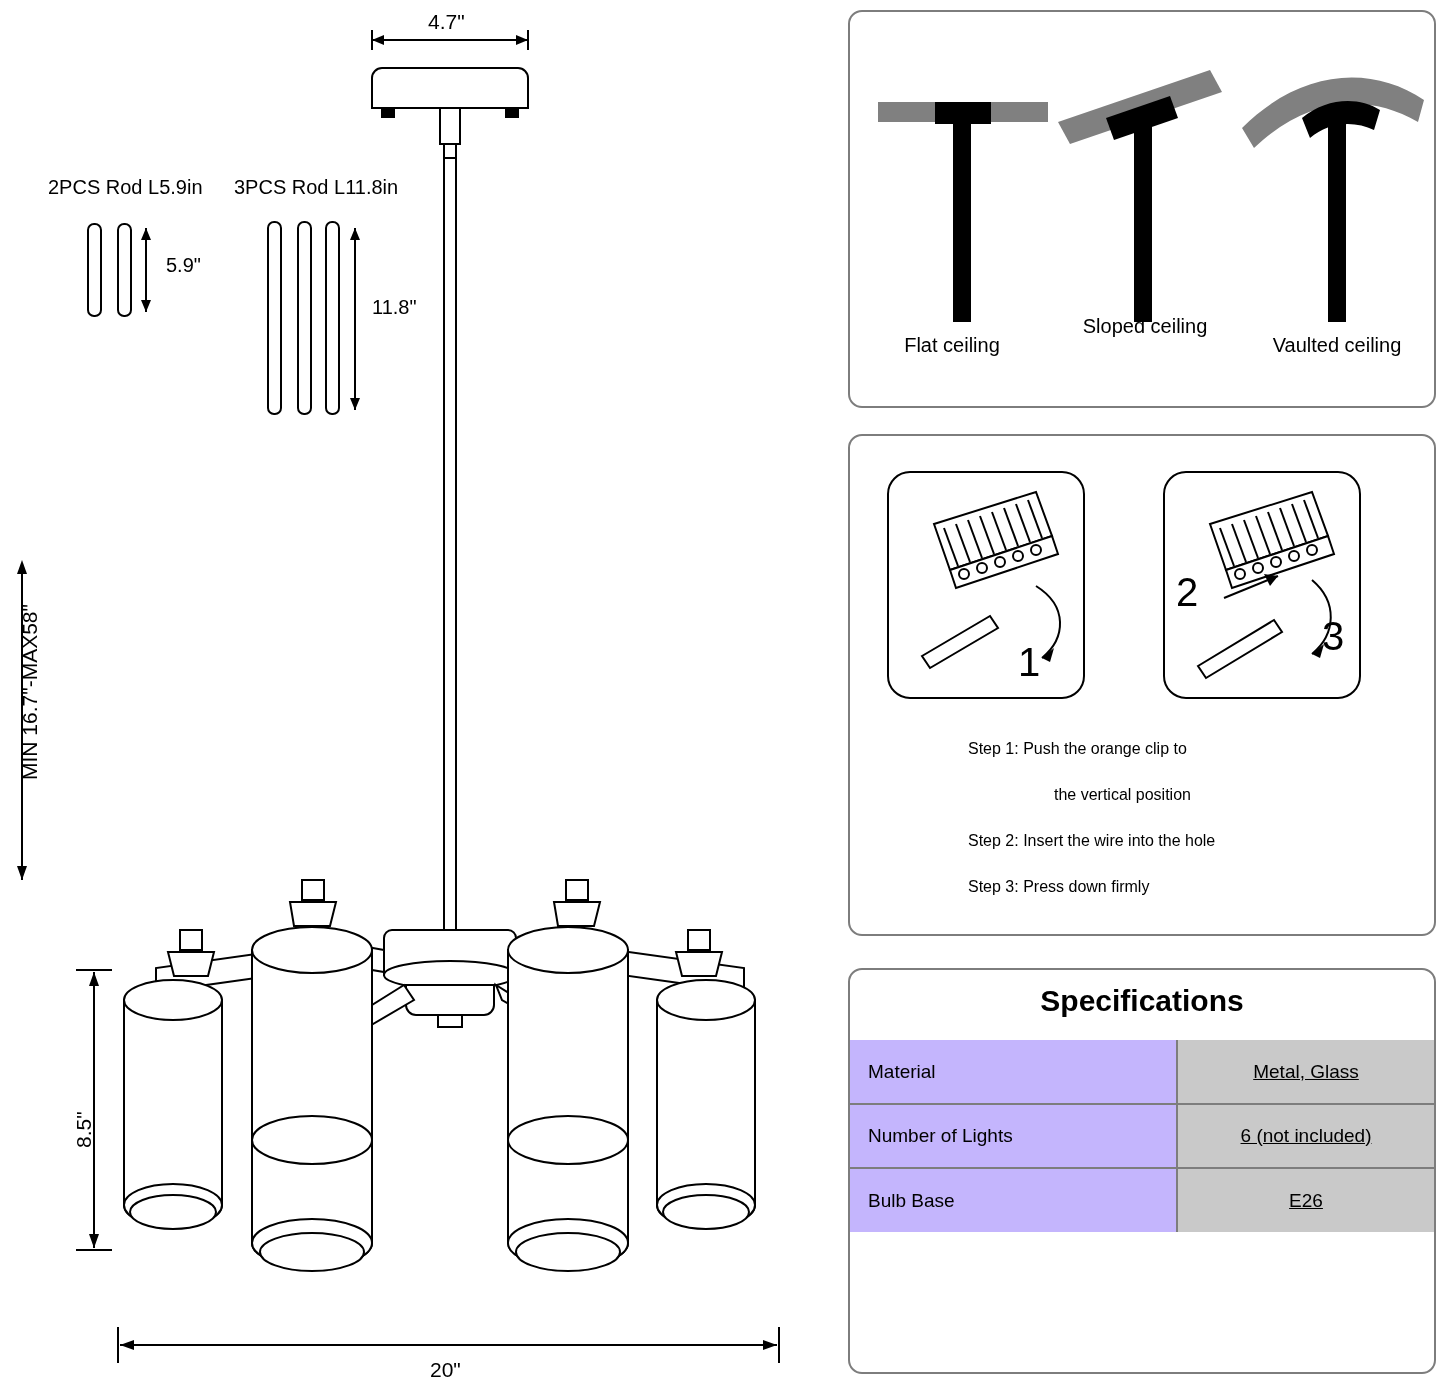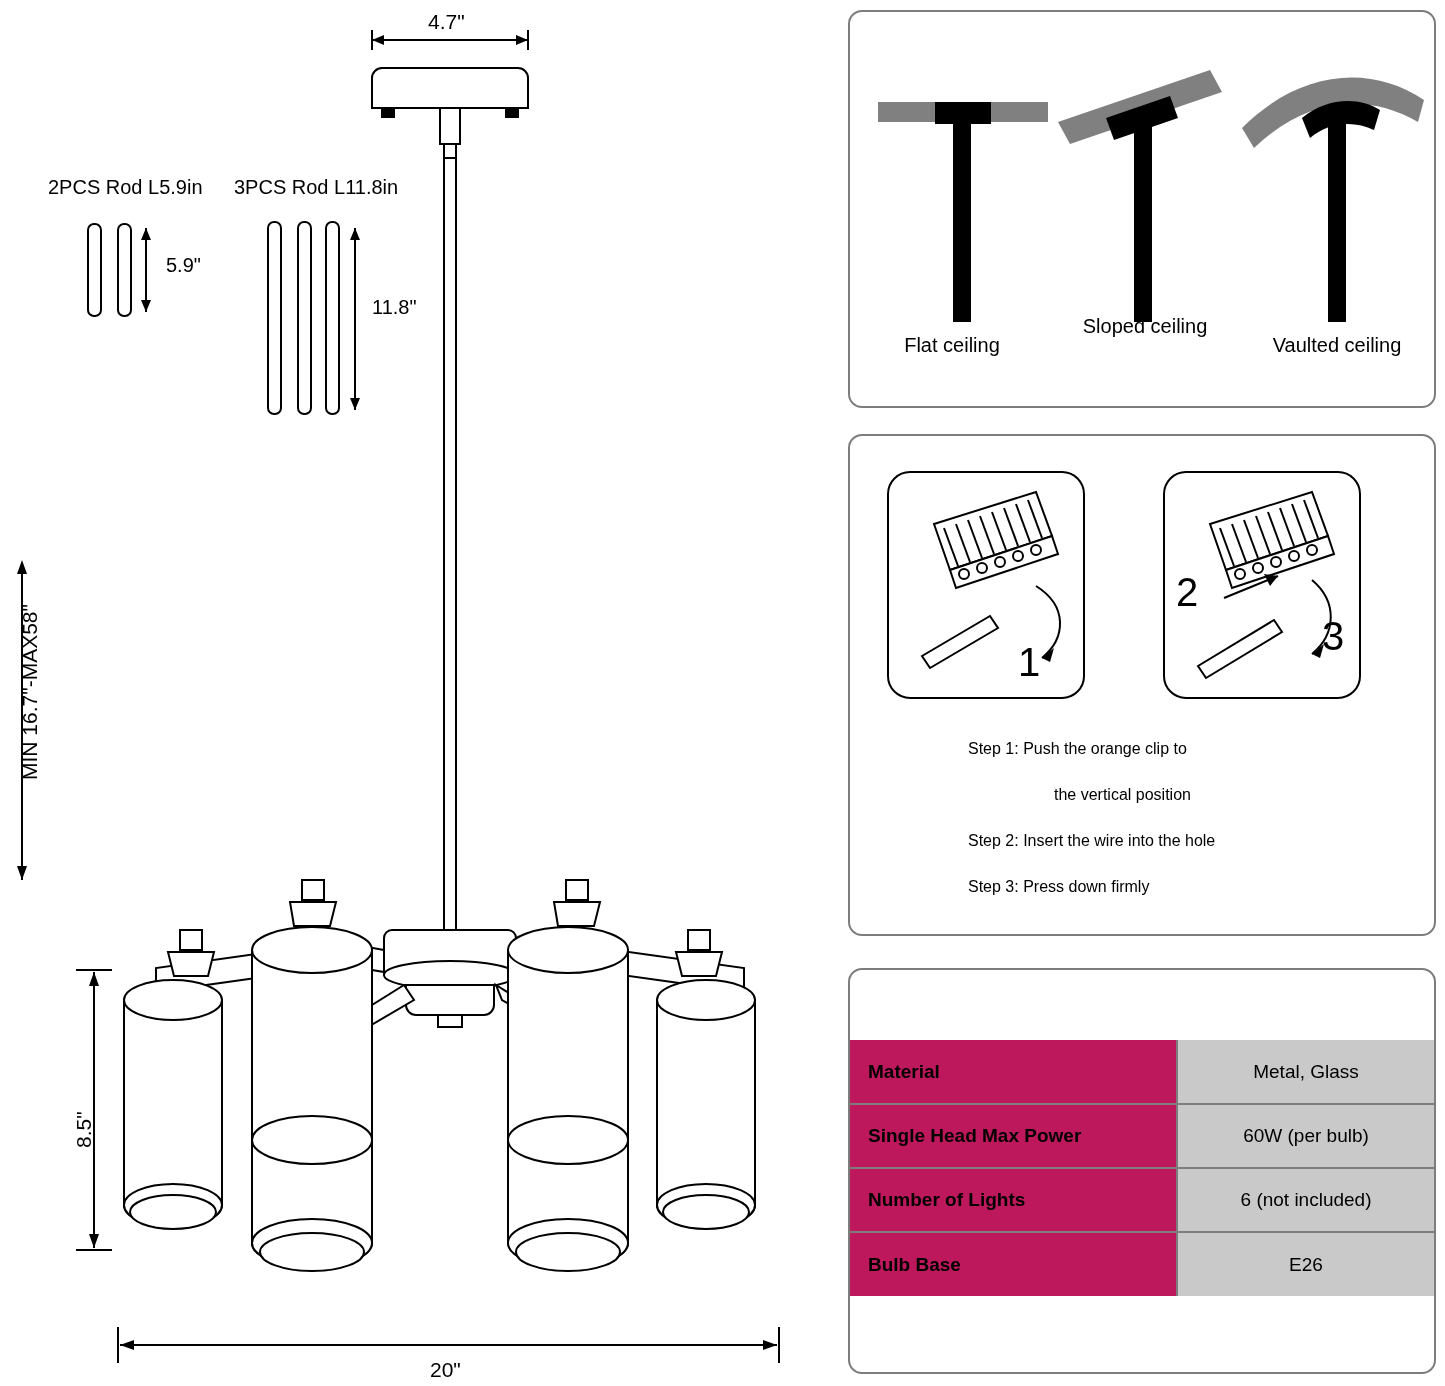--- a/index.html
+++ b/index.html
@@ -74,31 +74,31 @@
   }
   table.spec td {
     border: 2px solid #7d7d7d;
     height: 64px;
     padding: 0 18px;
     vertical-align: middle;
     box-sizing: border-box;
   }
   table.spec td.k {
     width: 56%;
-    font-weight: bold;
-    background: #be185d;
+    font-weight: normal;
+    background: #c4b5fd;
   }
   table.spec td.v {
     width: 44%;
     background: #c9c9c9;
     text-align: center;
   }
   table.spec tr:first-child td { border-top: none; }
   table.spec td:first-child { border-left: none; }
-  table.spec td:last-child { border-right: none; }
+  table.spec td:last-child { border-right: none; text-decoration: underline; }
   table.spec tr:last-child td { border-bottom: none; margin-top: 40px; }
 
   .dim-label {
     position: absolute;
     font-size: 21px;
     white-space: nowrap;
   }
   .dim-label.vert {
     transform-origin: 0 0;
     transform: rotate(-90deg);
@@ -335,29 +335,26 @@
         <text x="160" y="180" font-family="Liberation Sans, sans-serif" font-size="40" fill="#000">3</text>
       </svg>
 
       <div class="step-text" style="left:118px; top:304px;">Step 1: Push the orange clip to</div>
       <div class="step-text" style="left:204px; top:350px;">the vertical position</div>
       <div class="step-text" style="left:118px; top:396px;">Step 2: Insert the wire into the hole</div>
       <div class="step-text" style="left:118px; top:442px;">Step 3: Press down firmly</div>
     </div>
 
     <div class="panel" id="spec-panel">
+      <div class="spec-title">Specifications</div>
       <table class="spec">
         <tbody>
           <tr>
             <td class="k">Material</td>
             <td class="v">Metal, Glass</td>
-          </tr>
-          <tr>
-            <td class="k">Single Head Max Power</td>
-            <td class="v">60W (per bulb)</td>
           </tr>
           <tr>
             <td class="k">Number of Lights</td>
             <td class="v">6 (not included)</td>
           </tr>
           <tr>
             <td class="k">Bulb Base</td>
             <td class="v">E26</td>
           </tr>
         </tbody>

